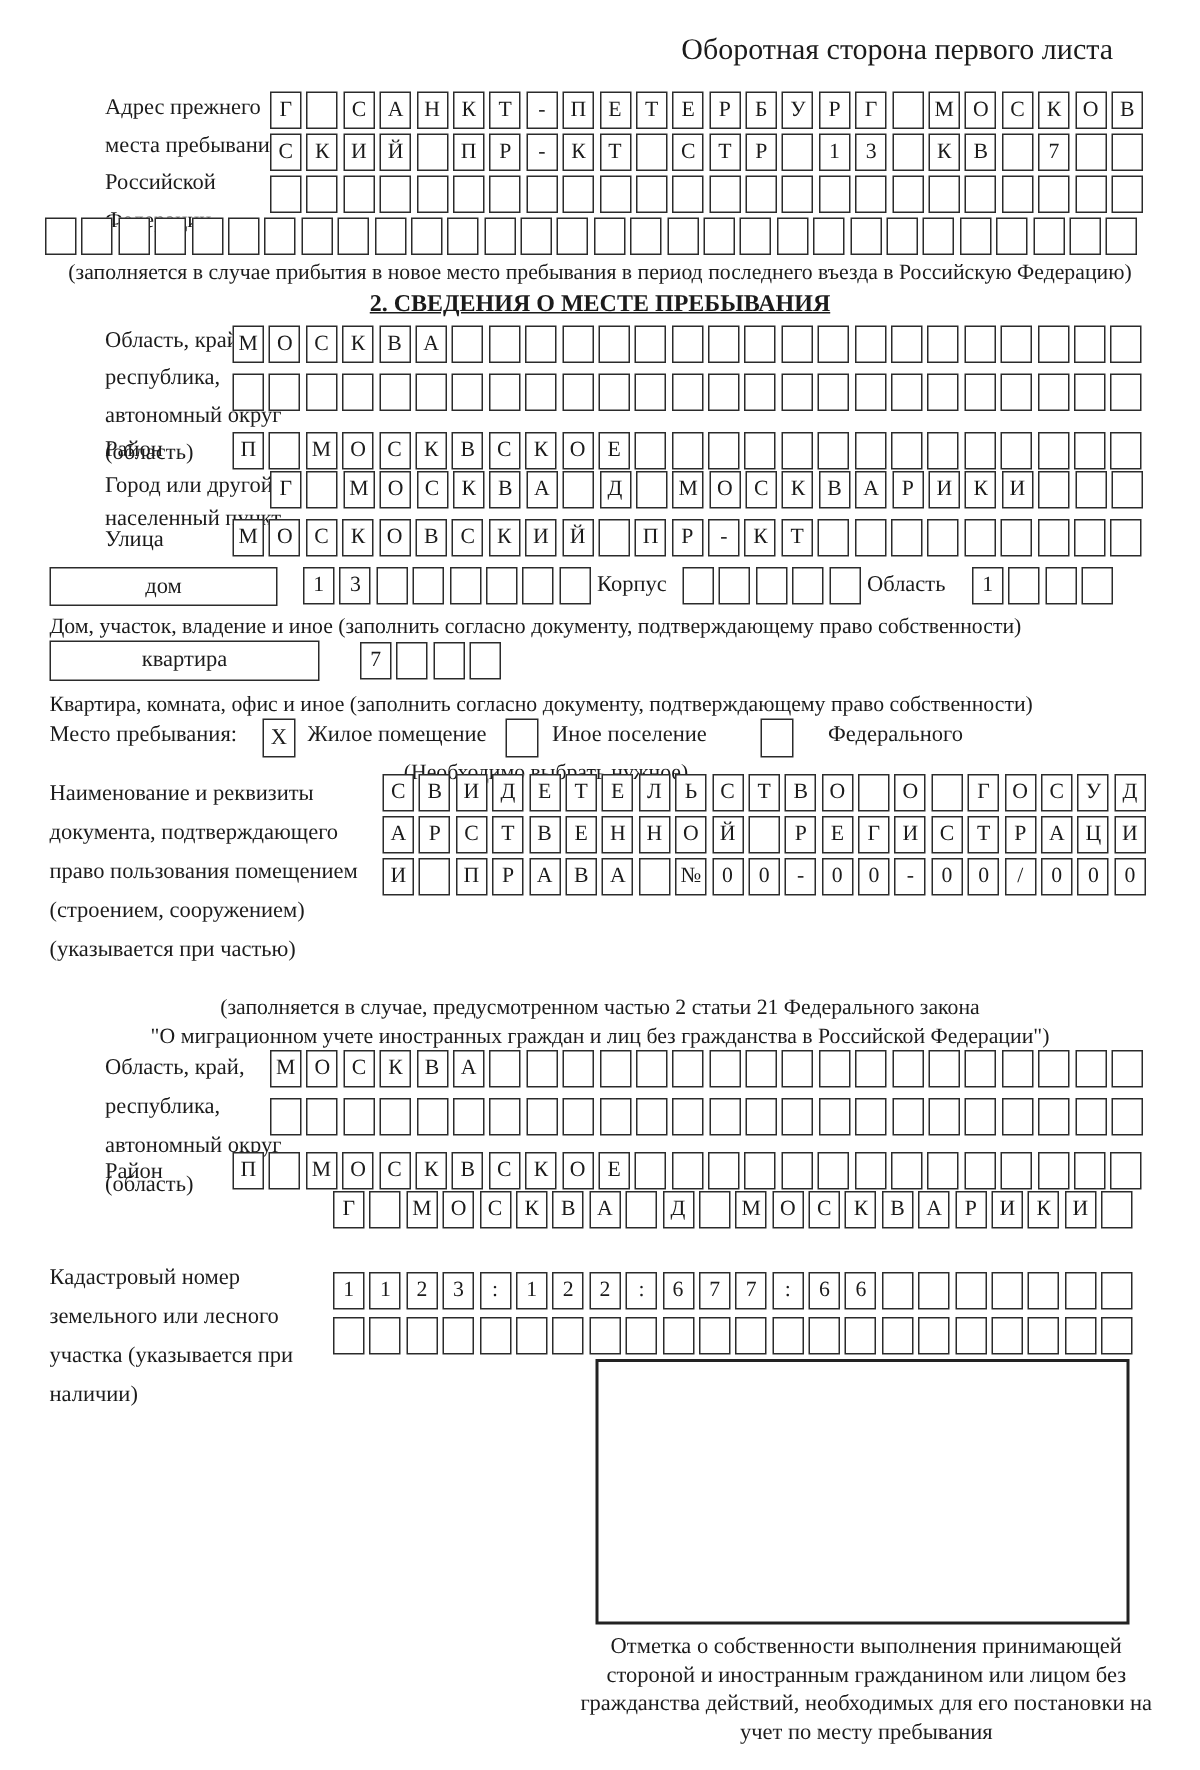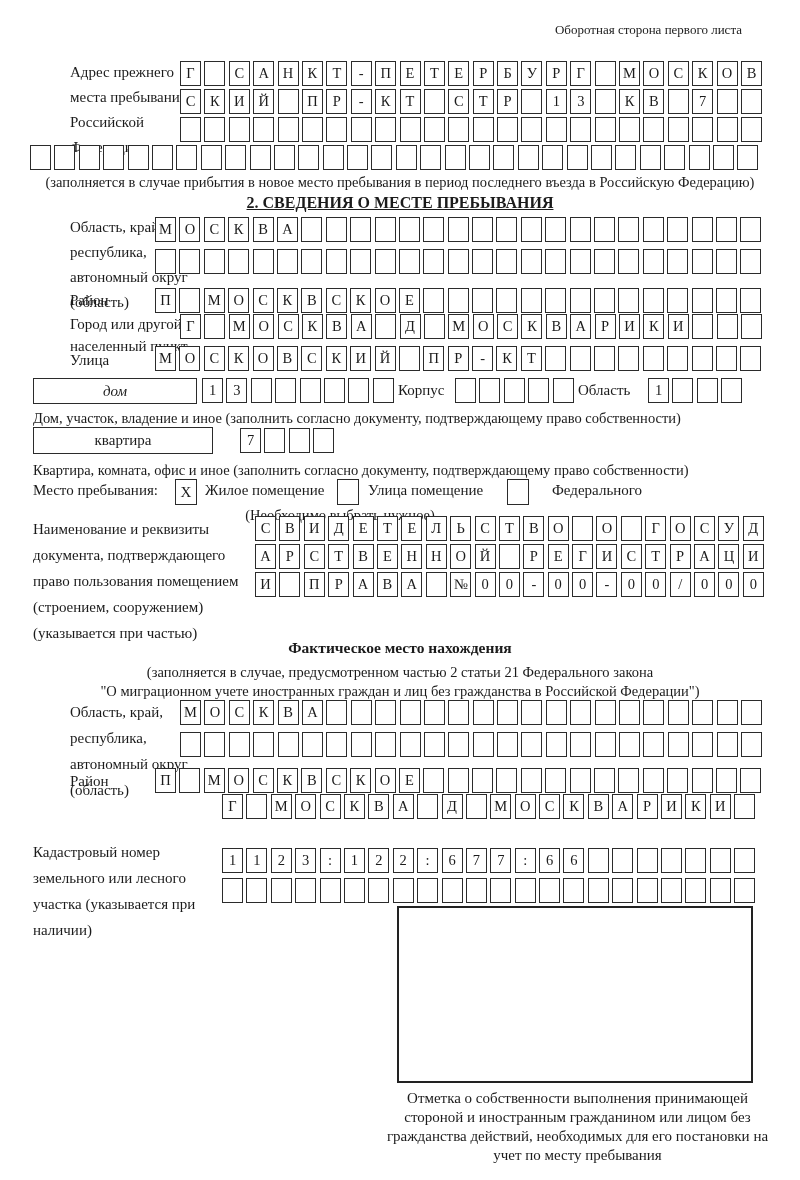--- a/index.html
+++ b/index.html
@@ -26,21 +26,21 @@
   .note{font-size:14.5px;line-height:18px;}
   .center{text-align:center;width:800px;left:0;}
   .title{font-weight:bold;font-size:16px;}
   .inline-label{font-size:15px;}
 </style>
 </head>
 <body>
 
 <div id="page">
 
-  <div class="abs" style="top:22px;right:58px;font-size:13px;">Оборотная сторона первого листа</div>
+  <div class="abs" style="top:22px;right:58px;font-size:20px;">Оборотная сторона первого листа</div>
 
   <div class="abs lbl" style="left:70px;top:60px;width:132px;">Адрес прежнего места пребывания в Российской Федерации</div>
   <div class="cellrow" style="left:180px;top:61px;">
       <span class="cell">Г</span>
       <span class="cell"></span>
       <span class="cell">С</span>
       <span class="cell">А</span>
       <span class="cell">Н</span>
       <span class="cell">К</span>
       <span class="cell">Т</span>
@@ -285,21 +285,21 @@
       <span class="cell"></span>
       <span class="cell"></span>
       <span class="cell"></span>
       <span class="cell"></span>
       <span class="cell"></span>
       <span class="cell"></span>
       <span class="cell"></span>
       <span class="cell"></span>
     </div>
 
-  <div class="widebox" style="left:33px;top:378px;width:164px;height:26px;font-style:italic;">дом</div>
+  <div class="widebox" style="left:33px;top:378px;width:152px;height:26px;">дом</div>
   <div class="cellrow" style="left:202px;top:378px;">
       <span class="cell">1</span>
       <span class="cell">3</span>
       <span class="cell"></span>
       <span class="cell"></span>
       <span class="cell"></span>
       <span class="cell"></span>
       <span class="cell"></span>
       <span class="cell"></span>
     </div>
@@ -330,26 +330,26 @@
   <div class="abs note" style="left:33px;top:461px;">Квартира, комната, офис и иное (заполнить согласно документу, подтверждающему право собственности)</div>
 
   <div class="abs inline-label" style="left:33px;top:482px;">Место пребывания:</div>
   <div class="abs" style="left:175px;top:479px;">
     <span class="checkbox">X</span>
   </div>
   <div class="abs inline-label" style="left:205px;top:482px;">Жилое помещение</div>
   <div class="abs" style="left:337px;top:479px;">
     <span class="checkbox"></span>
   </div>
-  <div class="abs inline-label" style="left:368px;top:482px;">Улица помещение</div>
+  <div class="abs inline-label" style="left:368px;top:482px;">Иное поселение</div>
   <div class="abs" style="left:507px;top:479px;">
     <span class="checkbox"></span>
   </div>
   <div class="abs inline-label" style="left:552px;top:482px;">Федерального</div>
-  <div class="abs note" style="left:0;top:506px;width:680px;text-align:center;">(Необходимо выбрать нужное)</div>
+  <div class="abs note" style="left:0;top:506px;width:680px;text-align:center;padding-left:24px;">(Необходимо выбрать нужное)</div>
 
   <div class="abs" style="left:33px;top:516px;width:218px;font-size:15px;line-height:26px;">Наименование и реквизиты документа, подтверждающего право пользования помещением (строением, сооружением) (указывается при частью)</div>
   <div class="cellrow" style="left:255px;top:516px;">
       <span class="cell">С</span>
       <span class="cell">В</span>
       <span class="cell">И</span>
       <span class="cell">Д</span>
       <span class="cell">Е</span>
       <span class="cell">Т</span>
       <span class="cell">Е</span>
@@ -408,21 +408,20 @@
       <span class="cell">0</span>
       <span class="cell">-</span>
       <span class="cell">0</span>
       <span class="cell">0</span>
       <span class="cell">/</span>
       <span class="cell">0</span>
       <span class="cell">0</span>
       <span class="cell">0</span>
     </div>
 
-  <div class="abs center" style="top:639px;font-weight:bold;font-size:15.5px;">Фактическое место нахождения</div>
   <div class="abs note center" style="top:663px;">(заполняется в случае, предусмотренном частью 2 статьи 21 Федерального закона</div>
   <div class="abs note center" style="top:682px;">"О миграционном учете иностранных граждан и лиц без гражданства в Российской Федерации")</div>
 
   <div class="abs" style="left:70px;top:699px;width:140px;font-size:15px;line-height:26px;">Область, край, республика, автономный округ (область)</div>
   <div class="cellrow" style="left:180px;top:700px;">
       <span class="cell">М</span>
       <span class="cell">О</span>
       <span class="cell">С</span>
       <span class="cell">К</span>
       <span class="cell">В</span>

